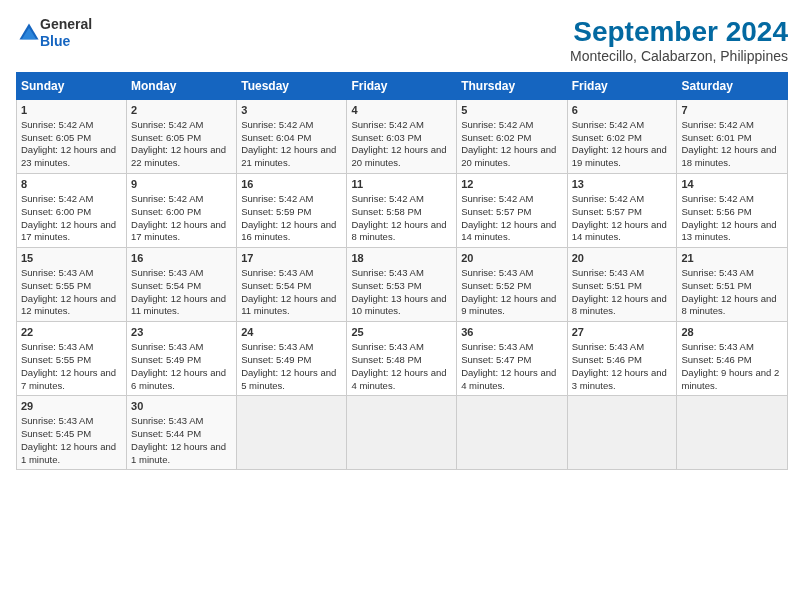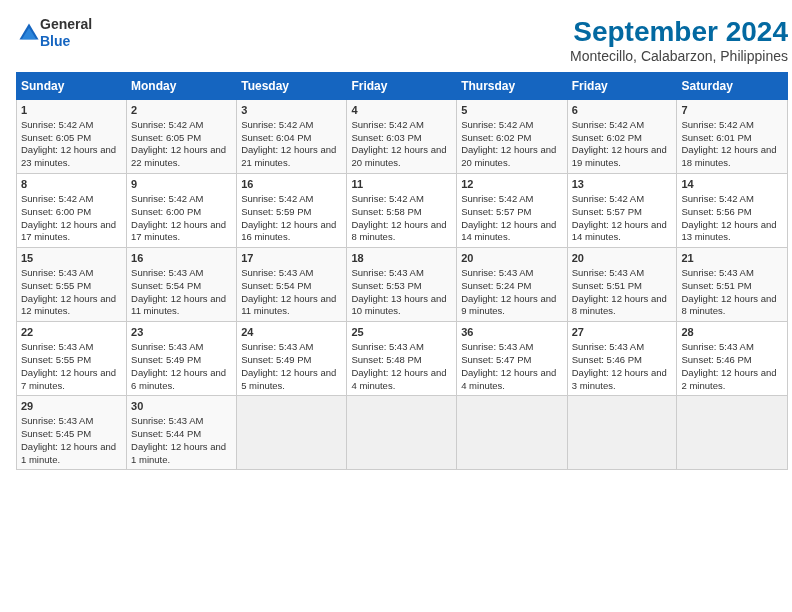--- a/index.html
+++ b/index.html
@@ -143,32 +143,32 @@
           <td><span class="day-num">11</span><span>Sunrise: 5:42 AM</span><br><span>Sunset: 5:58 PM</span><br><span>Daylight: 12 hours and 8 minutes.</span></td>
           <td><span class="day-num">12</span><span>Sunrise: 5:42 AM</span><br><span>Sunset: 5:57 PM</span><br><span>Daylight: 12 hours and 14 minutes.</span></td>
           <td><span class="day-num">13</span><span>Sunrise: 5:42 AM</span><br><span>Sunset: 5:57 PM</span><br><span>Daylight: 12 hours and 14 minutes.</span></td>
           <td><span class="day-num">14</span><span>Sunrise: 5:42 AM</span><br><span>Sunset: 5:56 PM</span><br><span>Daylight: 12 hours and 13 minutes.</span></td>
         </tr>
         <tr>
           <td><span class="day-num">15</span><span>Sunrise: 5:43 AM</span><br><span>Sunset: 5:55 PM</span><br><span>Daylight: 12 hours and 12 minutes.</span></td>
           <td><span class="day-num">16</span><span>Sunrise: 5:43 AM</span><br><span>Sunset: 5:54 PM</span><br><span>Daylight: 12 hours and 11 minutes.</span></td>
           <td><span class="day-num">17</span><span>Sunrise: 5:43 AM</span><br><span>Sunset: 5:54 PM</span><br><span>Daylight: 12 hours and 11 minutes.</span></td>
           <td><span class="day-num">18</span><span>Sunrise: 5:43 AM</span><br><span>Sunset: 5:53 PM</span><br><span>Daylight: 13 hours and 10 minutes.</span></td>
-          <td><span class="day-num">20</span><span>Sunrise: 5:43 AM</span><br><span>Sunset: 5:24 PM</span><br><span>Daylight: 12 hours and 9 minutes.</span></td>
+          <td><span class="day-num">20</span><span>Sunrise: 5:43 AM</span><br><span>Sunset: 5:52 PM</span><br><span>Daylight: 12 hours and 9 minutes.</span></td>
           <td><span class="day-num">20</span><span>Sunrise: 5:43 AM</span><br><span>Sunset: 5:51 PM</span><br><span>Daylight: 12 hours and 8 minutes.</span></td>
           <td><span class="day-num">21</span><span>Sunrise: 5:43 AM</span><br><span>Sunset: 5:51 PM</span><br><span>Daylight: 12 hours and 8 minutes.</span></td>
         </tr>
         <tr>
           <td><span class="day-num">22</span><span>Sunrise: 5:43 AM</span><br><span>Sunset: 5:55 PM</span><br><span>Daylight: 12 hours and 7 minutes.</span></td>
           <td><span class="day-num">23</span><span>Sunrise: 5:43 AM</span><br><span>Sunset: 5:49 PM</span><br><span>Daylight: 12 hours and 6 minutes.</span></td>
           <td><span class="day-num">24</span><span>Sunrise: 5:43 AM</span><br><span>Sunset: 5:49 PM</span><br><span>Daylight: 12 hours and 5 minutes.</span></td>
           <td><span class="day-num">25</span><span>Sunrise: 5:43 AM</span><br><span>Sunset: 5:48 PM</span><br><span>Daylight: 12 hours and 4 minutes.</span></td>
           <td><span class="day-num">36</span><span>Sunrise: 5:43 AM</span><br><span>Sunset: 5:47 PM</span><br><span>Daylight: 12 hours and 4 minutes.</span></td>
           <td><span class="day-num">27</span><span>Sunrise: 5:43 AM</span><br><span>Sunset: 5:46 PM</span><br><span>Daylight: 12 hours and 3 minutes.</span></td>
-          <td><span class="day-num">28</span><span>Sunrise: 5:43 AM</span><br><span>Sunset: 5:46 PM</span><br><span>Daylight: 12 hours and 2 minutes.</span></td>
+          <td><span class="day-num">28</span><span>Sunrise: 5:43 AM</span><br><span>Sunset: 5:46 PM</span><br><span>Daylight: 9 hours and 2 minutes.</span></td>
         </tr>
         <tr>
           <td><span class="day-num">29</span><span>Sunrise: 5:43 AM</span><br><span>Sunset: 5:45 PM</span><br><span>Daylight: 12 hours and 1 minute.</span></td>
           <td><span class="day-num">30</span><span>Sunrise: 5:43 AM</span><br><span>Sunset: 5:44 PM</span><br><span>Daylight: 12 hours and 1 minute.</span></td>
           <td class="empty-cell"></td>
           <td class="empty-cell"></td>
           <td class="empty-cell"></td>
           <td class="empty-cell"></td>
           <td class="empty-cell"></td>
         </tr>

